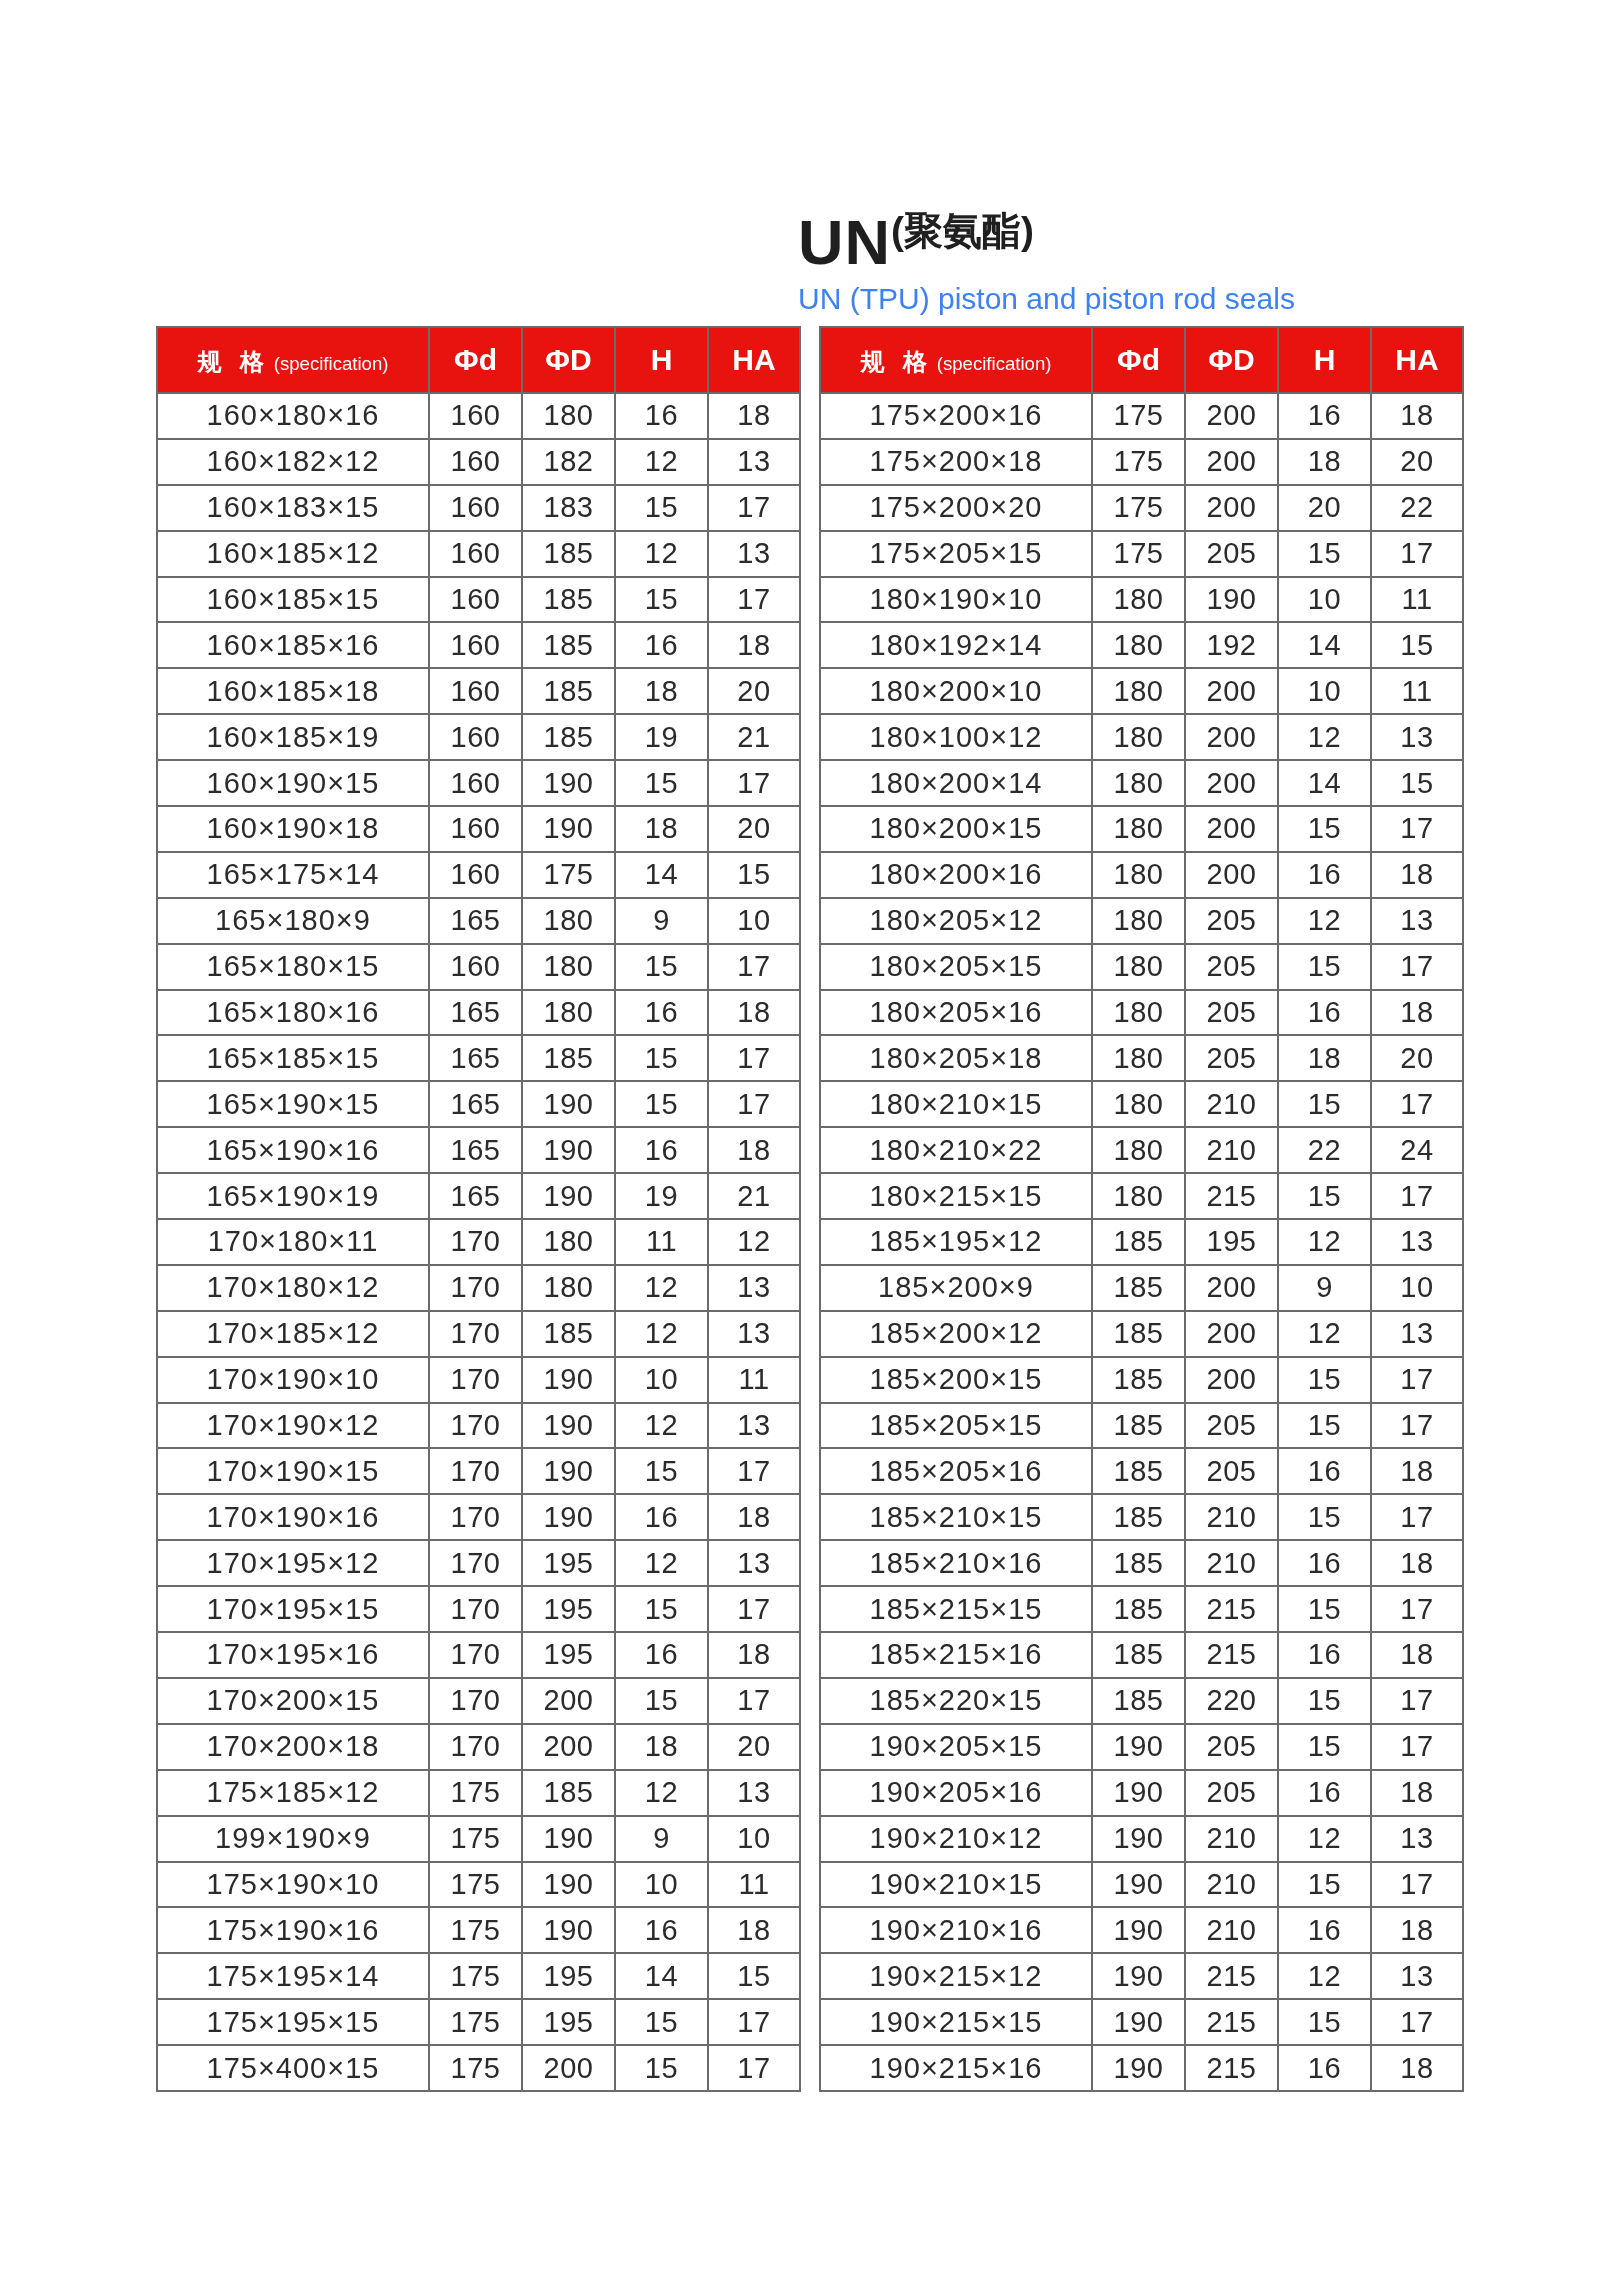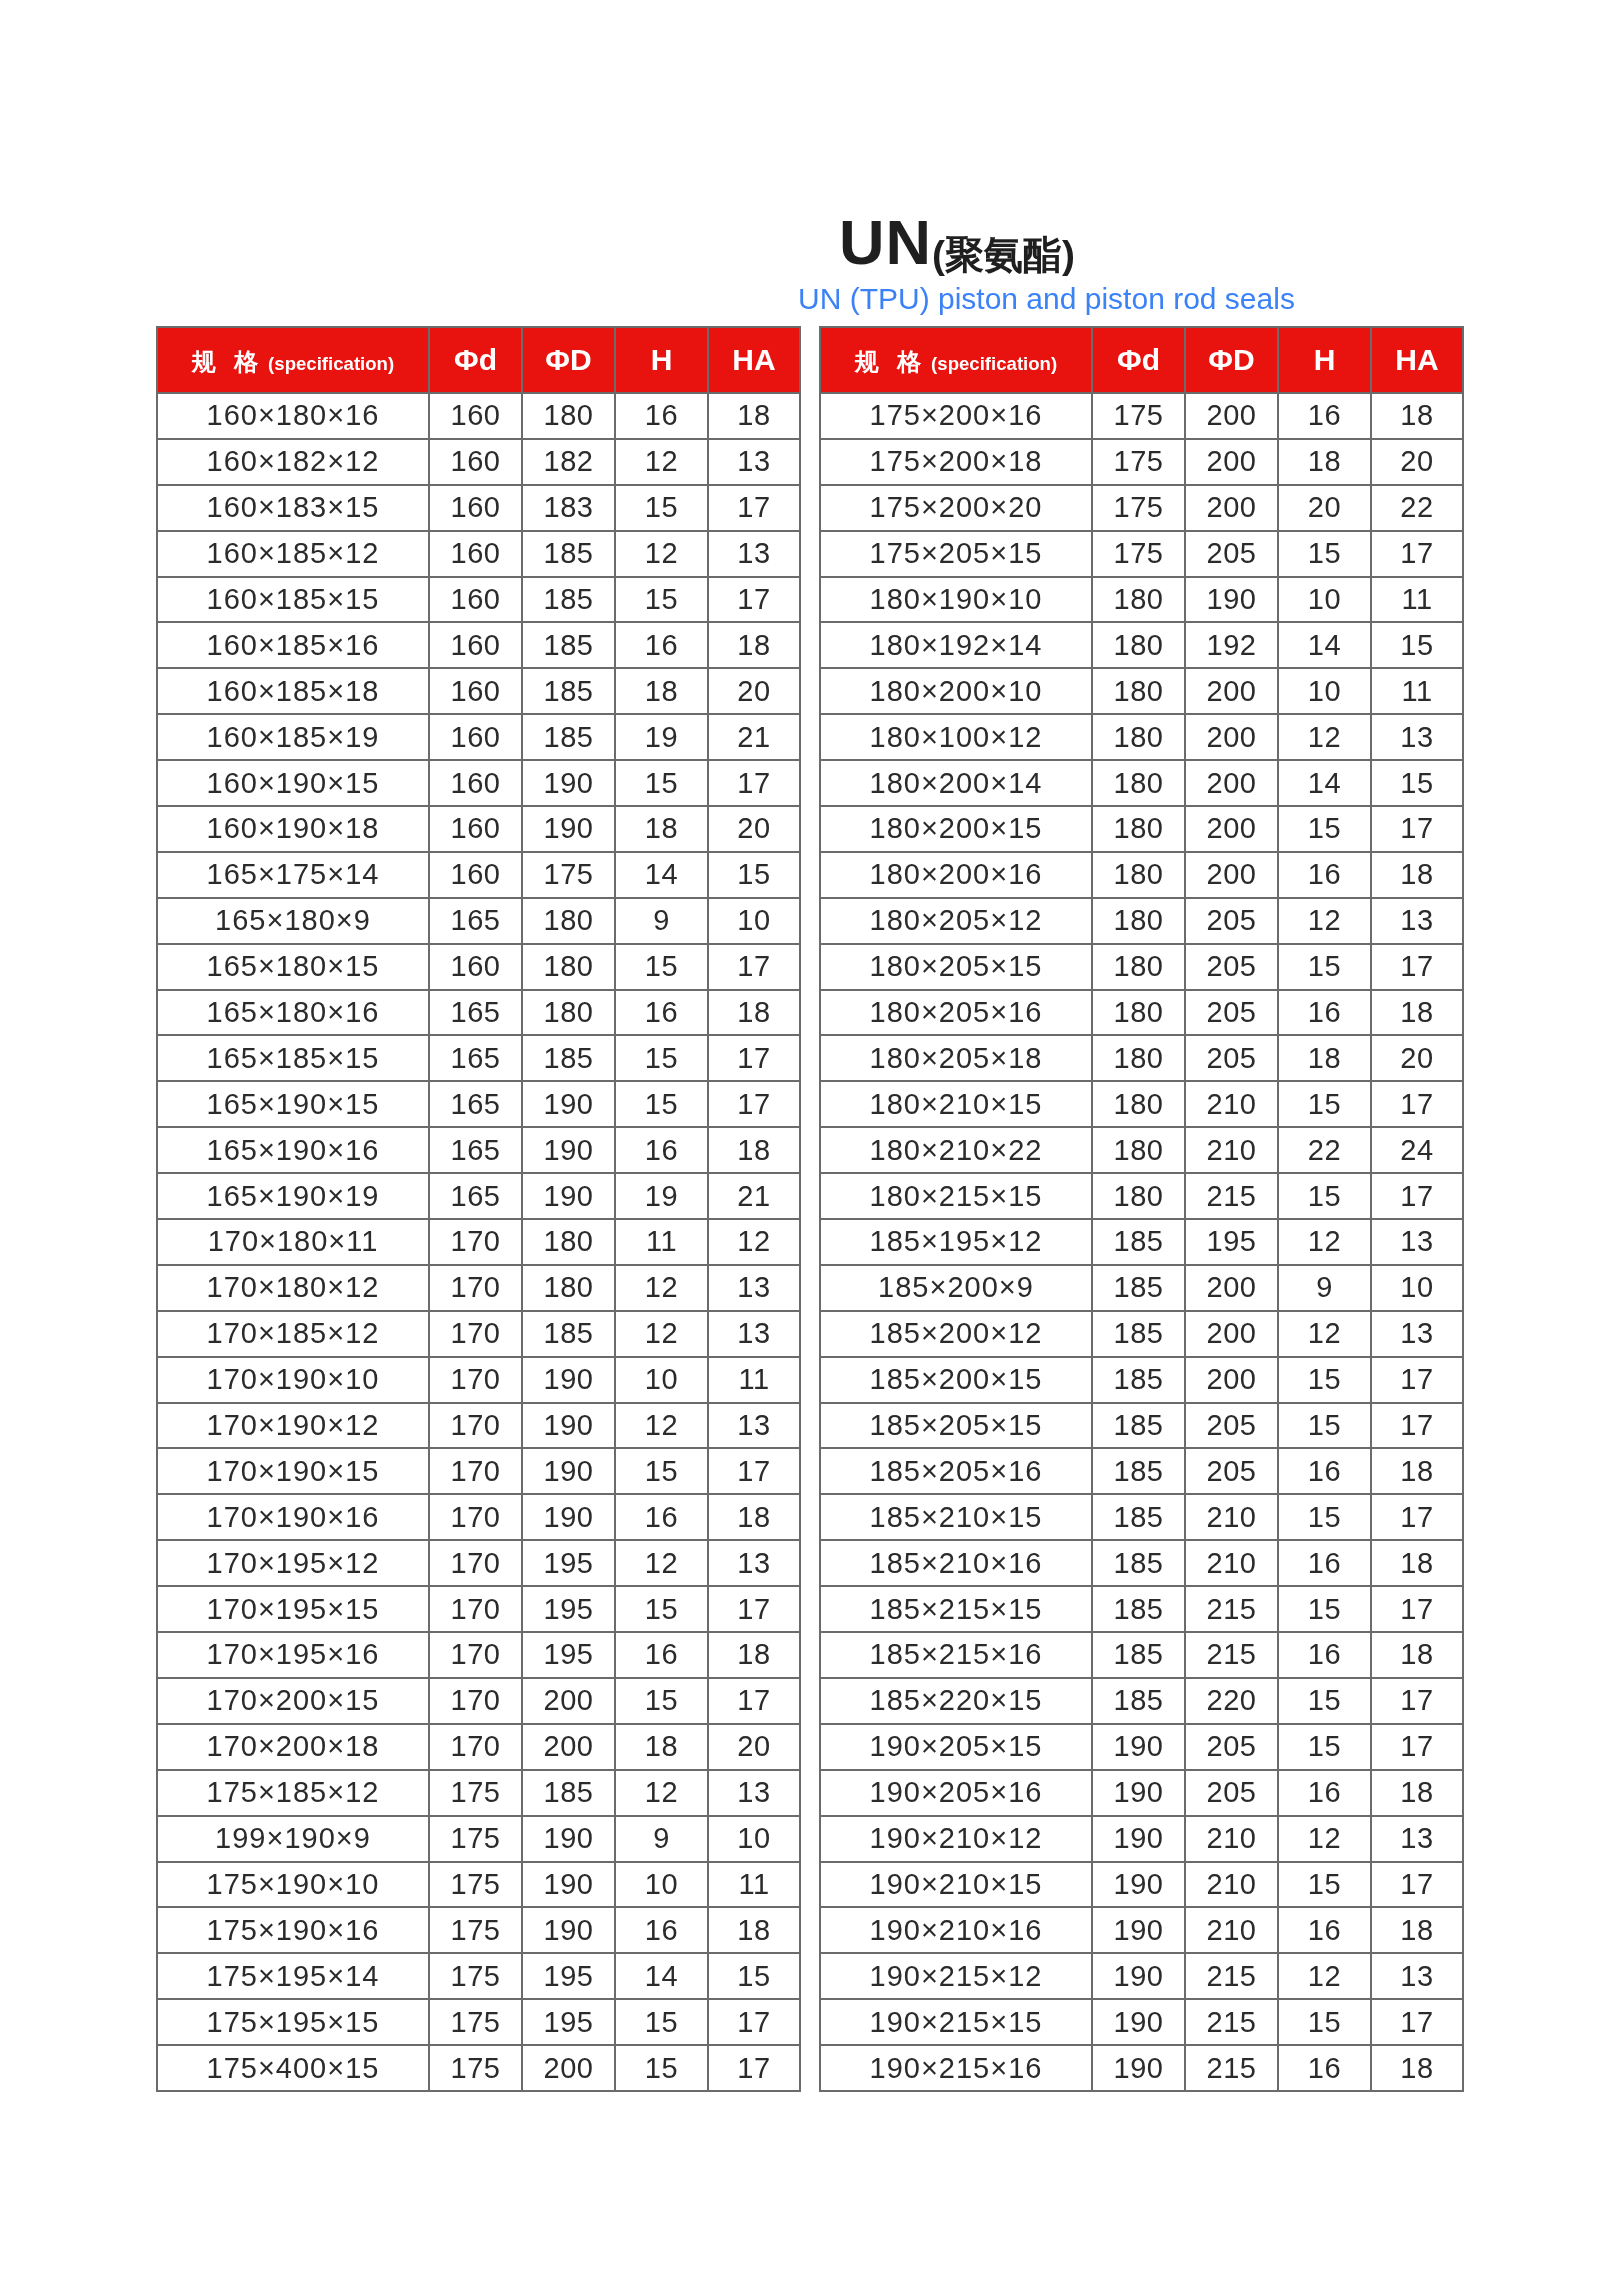--- a/index.html
+++ b/index.html
@@ -14,23 +14,22 @@
 
   
   .title-block {
     position: absolute;
     left: 798px;
     top: 211px;
     white-space: nowrap;
   }
   .title-line {
     display: flex;
-    align-items: flex-end;
+    align-items: flex-start;
     color: #1f1f1f;
-    margin-left: 41px;
   }
   .title-un {
     font-size: 63px;
     font-weight: 800;
     letter-spacing: 1px;
     line-height: 1;
   }
   .title-paren {
     font-size: 39px;
     font-weight: 700;
@@ -82,21 +81,21 @@
     font-size: 30px;
     line-height: 1;
   }
   .th-spec-cn {
     font-size: 24px;
     font-weight: 700;
     letter-spacing: 5.9px;
   }
   .th-spec-en {
     font-size: 18.6px;
-    font-weight: 700;
+    font-weight: 400;
     letter-spacing: 0px;
     margin-left: 3.9px;
   }
 
   .spec-table td {
     color: #2b2b2b;
     font-size: 29px;
     letter-spacing: 0.5px;
     background: #ffffff;
   }

